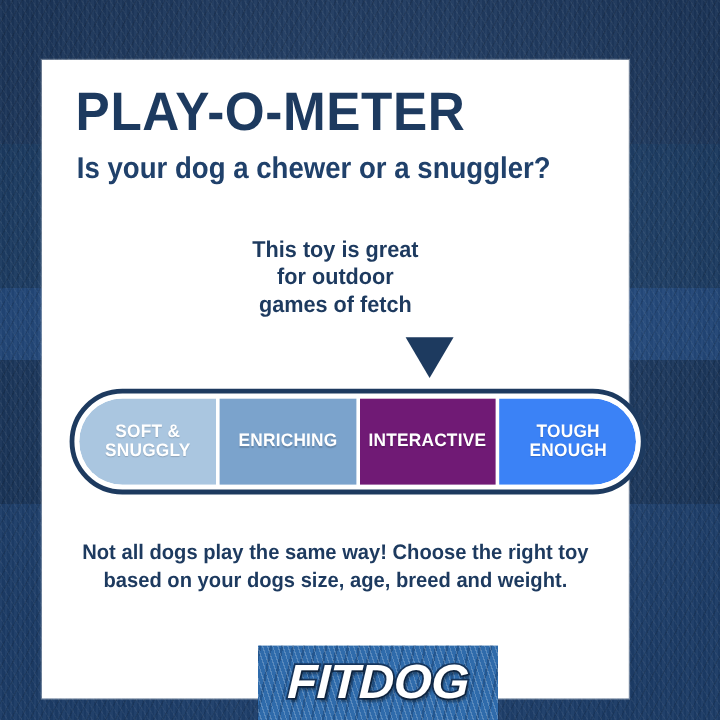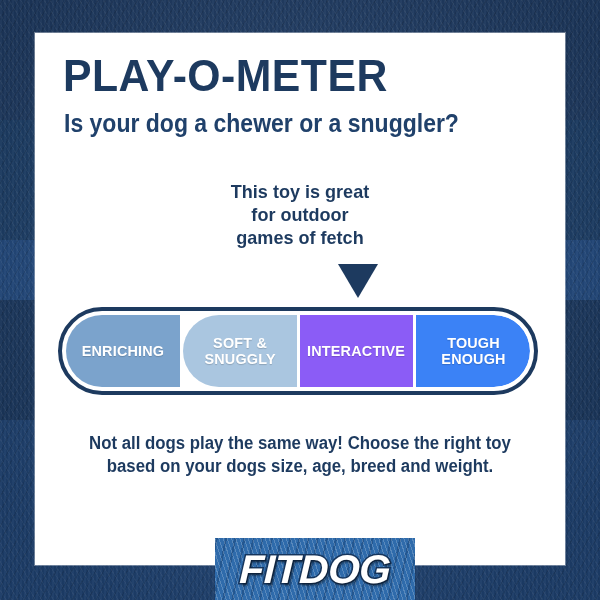--- a/index.html
+++ b/index.html
@@ -67,22 +67,22 @@
   .bg-vig {
     position: absolute;
     inset: 0;
     background: radial-gradient(ellipse at 50% 45%, rgba(255,255,255,0.05), rgba(0,0,0,0.18) 85%);
   }
 
   
   .card {
     position: absolute;
     left: 35px;
-    top: 33px;
-    width: 530px;
+    top: 50px;
+    width: 489px;
     height: 532px;
     background: #ffffff;
     box-shadow: 0 0 0 1px rgba(255,255,255,0.35);
   }
 
   .headline {
     position: absolute;
     left: 28px;
     top: 18px;
     font-size: 45px;
@@ -252,34 +252,34 @@
       <span class="callout-line">This toy is great</span>
       <span class="callout-line">for outdoor</span>
       <span class="callout-line">games of fetch</span>
     </div>
 
     <div class="arrow"></div>
 
     <div class="meter-outer">
       <div class="meter-track">
 
-        <div class="seg" style="background:#7ba3cc;">
-          <div>
-            <span class="seg-label">ENRICHING</span>
-          </div>
-        </div>
-
         <div class="seg first" style="background:#aac6e0;">
           <div>
             <span class="seg-label">SOFT &amp;</span>
             <span class="seg-label">SNUGGLY</span>
           </div>
         </div>
 
-        <div class="seg" style="background:#8b5cf6;text-align:right;">
+        <div class="seg" style="background:#7ba3cc;">
+          <div>
+            <span class="seg-label">ENRICHING</span>
+          </div>
+        </div>
+
+        <div class="seg" style="background:#701a75;text-align:right;">
           <div>
             <span class="seg-label">INTERACTIVE</span>
           </div>
         </div>
 
         <div class="seg last" style="background:#3b82f6;">
           <div>
             <span class="seg-label">TOUGH</span>
             <span class="seg-label">ENOUGH</span>
           </div>

